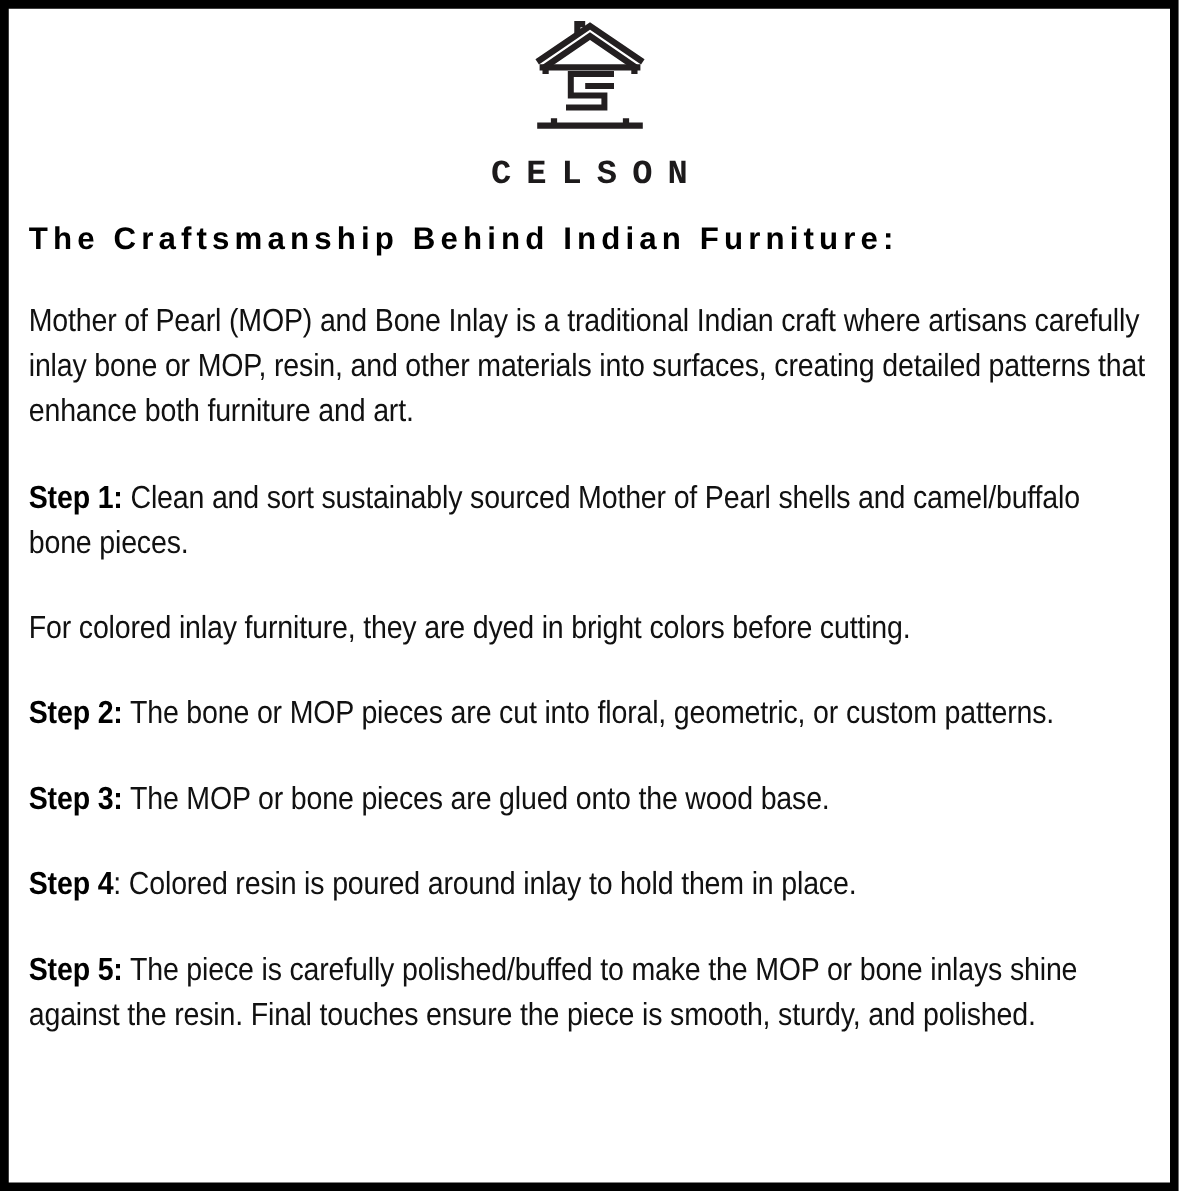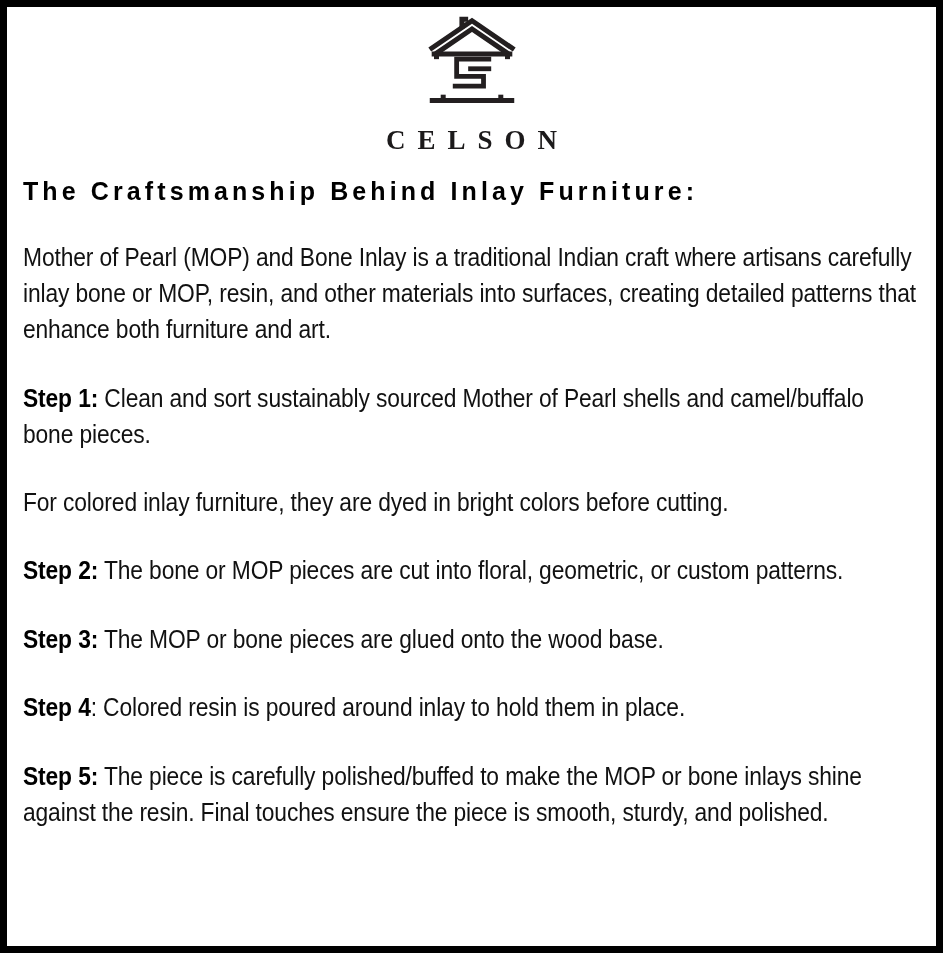--- a/index.html
+++ b/index.html
@@ -31,21 +31,21 @@
   }
   .logo-mark {
     display: block;
     margin: 0 auto;
     width: 96px;
     height: 96px;
   }
   .wordmark {
     display: block;
     margin: 16px auto 0 auto;
-    font-family: Liberation Serif, serif;
+    font-family: Liberation Mono, monospace;
     font-size: 27px;
     font-weight: 700;
     letter-spacing: 12px;
     
     text-indent: 12px;
     color: #1c1a1b;
     line-height: 1;
   }
 
   
@@ -123,21 +123,21 @@
         <path d="M20 83 L20 89"></path>
         <path d="M80 83 L80 89"></path>
       </g>
     </svg>
 
     <div class="wordmark">CELSON</div>
   </div>
 
   <div class="content">
 
-    <h1 class="headline">The Craftsmanship Behind Inlay Furniture:</h1>
+    <h1 class="headline">The Craftsmanship Behind Indian Furniture:</h1>
 
     <p class="para intro">Mother of Pearl (MOP) and Bone Inlay is a traditional Indian craft where artisans carefully inlay bone or MOP, resin, and other materials into surfaces, creating detailed patterns that enhance both furniture and art.</p>
 
     <p class="para step1"><span class="step-label">Step 1:</span><span> Clean and sort sustainably sourced Mother of Pearl shells and camel/buffalo bone pieces.</span></p>
 
     <p class="para colored">For colored inlay furniture, they are dyed in bright colors before cutting.</p>
 
     <p class="para step2"><span class="step-label">Step 2:</span><span> The bone or MOP pieces are cut into floral, geometric, or custom patterns.</span></p>
 
     <p class="para step3"><span class="step-label">Step 3:</span><span> The MOP or bone pieces are glued onto the wood base.</span></p>

